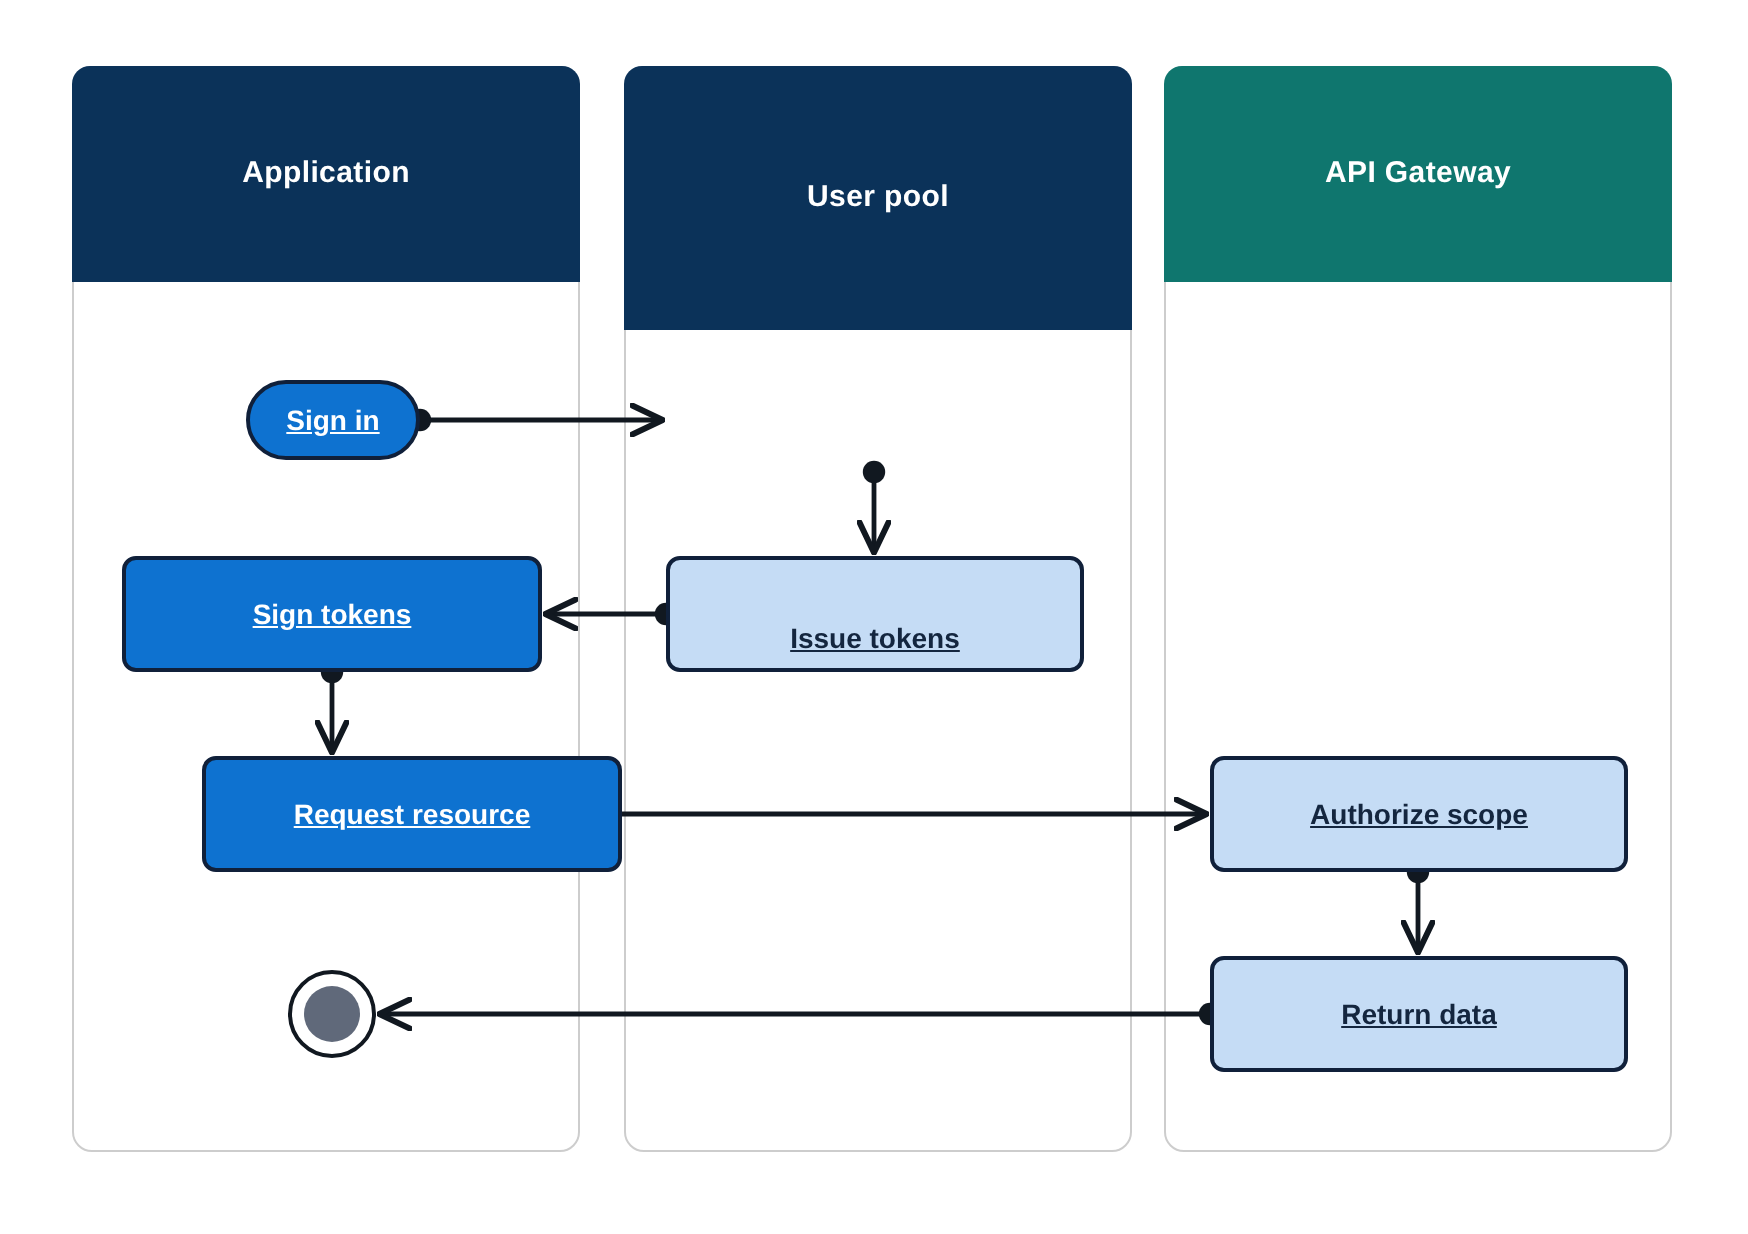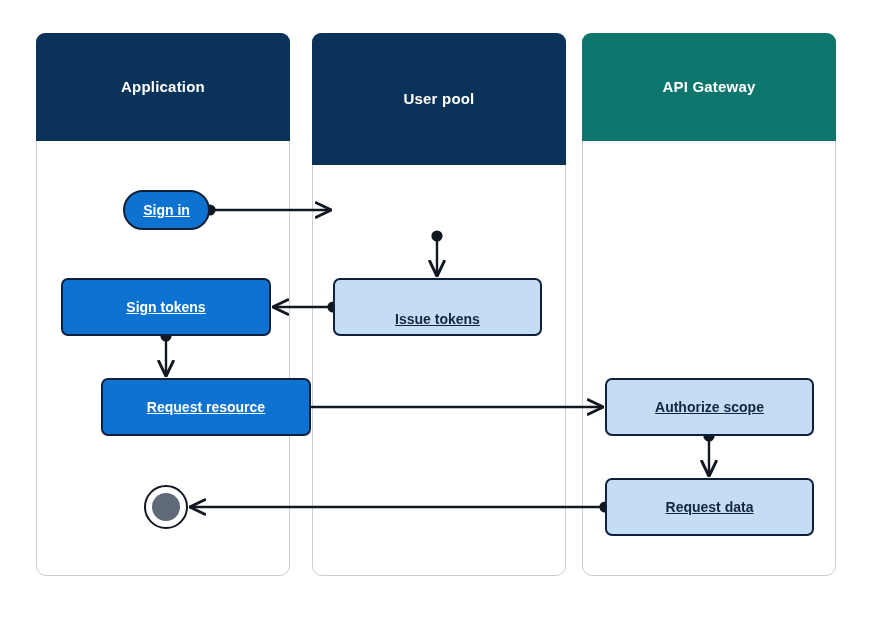--- a/index.html
+++ b/index.html
@@ -164,20 +164,20 @@
 
   <div class="node fill-strong" style="left: 61px; top: 378px; width: 210px; height: 58px; border-color: rgb(16, 32, 58); background: rgb(14, 114, 208); margin-left: 40px;">
     <span class="node-label" style="color: rgb(255, 255, 255);">Request resource</span>
   </div>
 
   <div class="node fill-light" style="left: 605px; top: 378px; width: 209px; height: 58px; border-color: rgb(16, 32, 58); background: rgb(197, 220, 245);">
     <span class="node-label" style="color: rgb(20, 38, 63);">Authorize scope</span>
   </div>
 
   <div class="node fill-light" style="left: 605px; top: 478px; width: 209px; height: 58px; border-color: rgb(16, 32, 58); background: rgb(197, 220, 245);">
-    <span class="node-label" style="color: rgb(20, 38, 63);">Request data</span>
+    <span class="node-label" style="color: rgb(20, 38, 63);">Return data</span>
   </div>
 
   <div class="end-node" style="left: 144px; top: 485px; width: 44px; height: 44px; border-color: rgb(17, 24, 32);">
     <div class="end-node-inner" style="width: 28px; height: 28px; background: rgb(96, 105, 122);"></div>
   </div>
 
 </div>
 
 </body></html>

